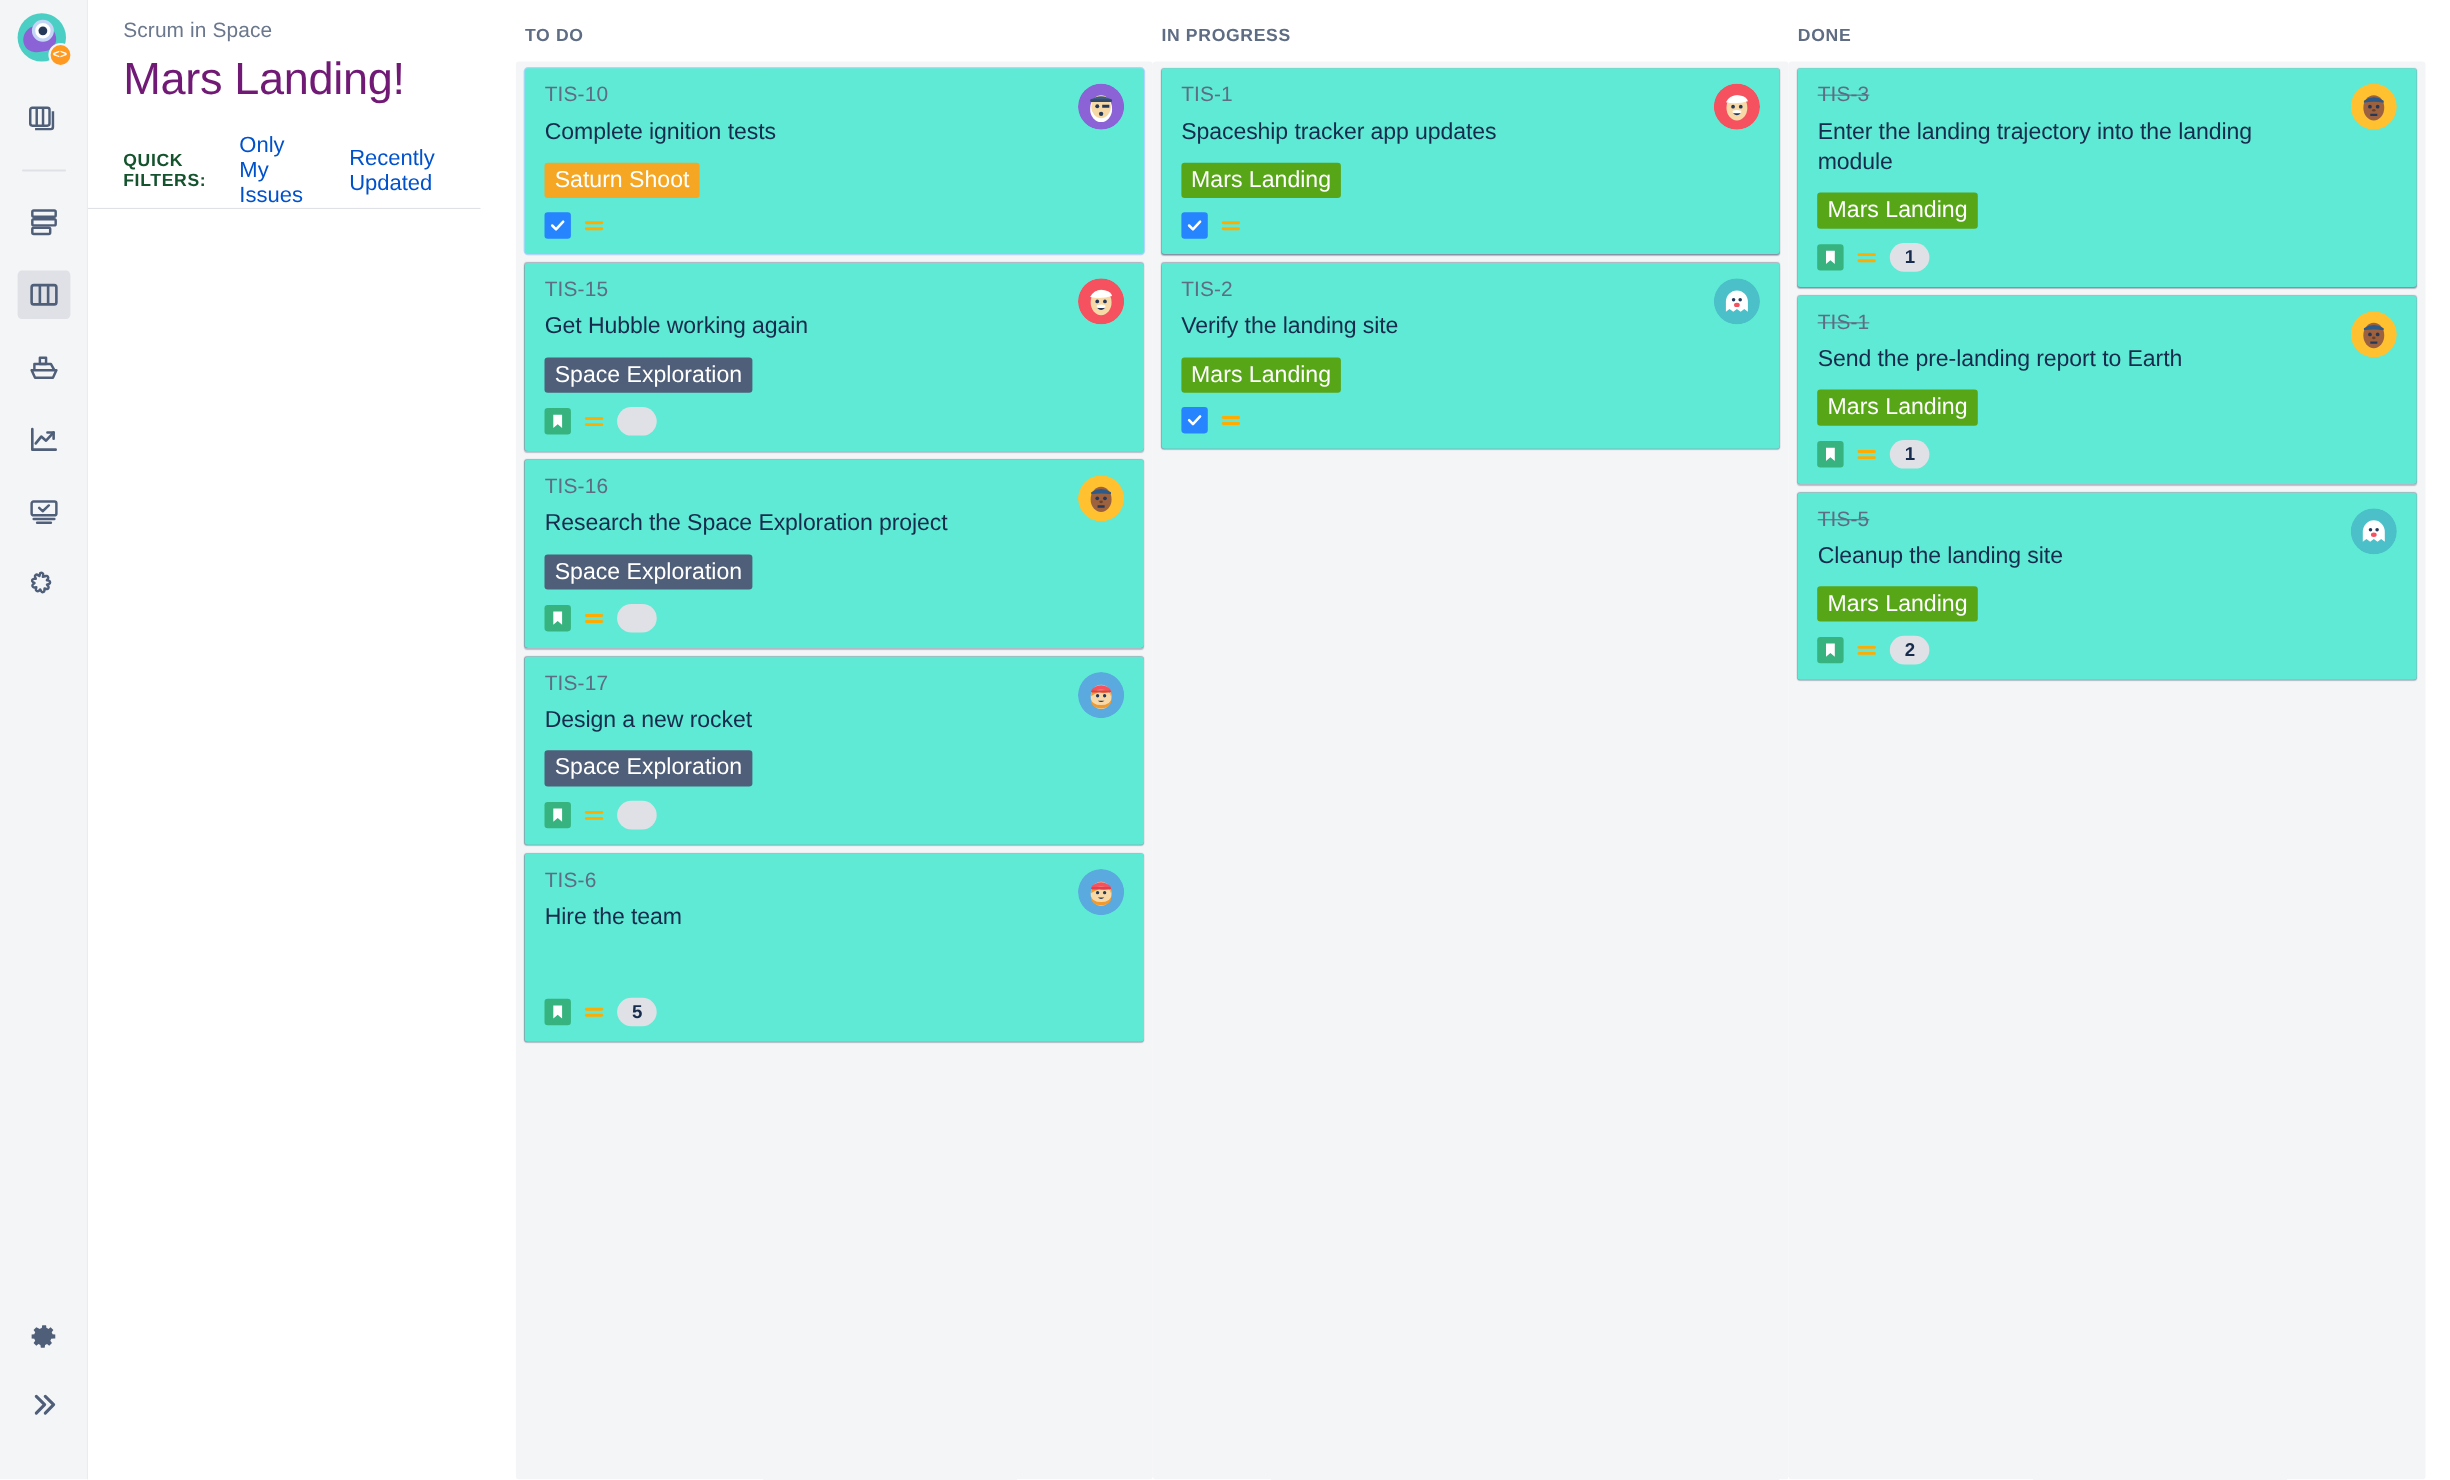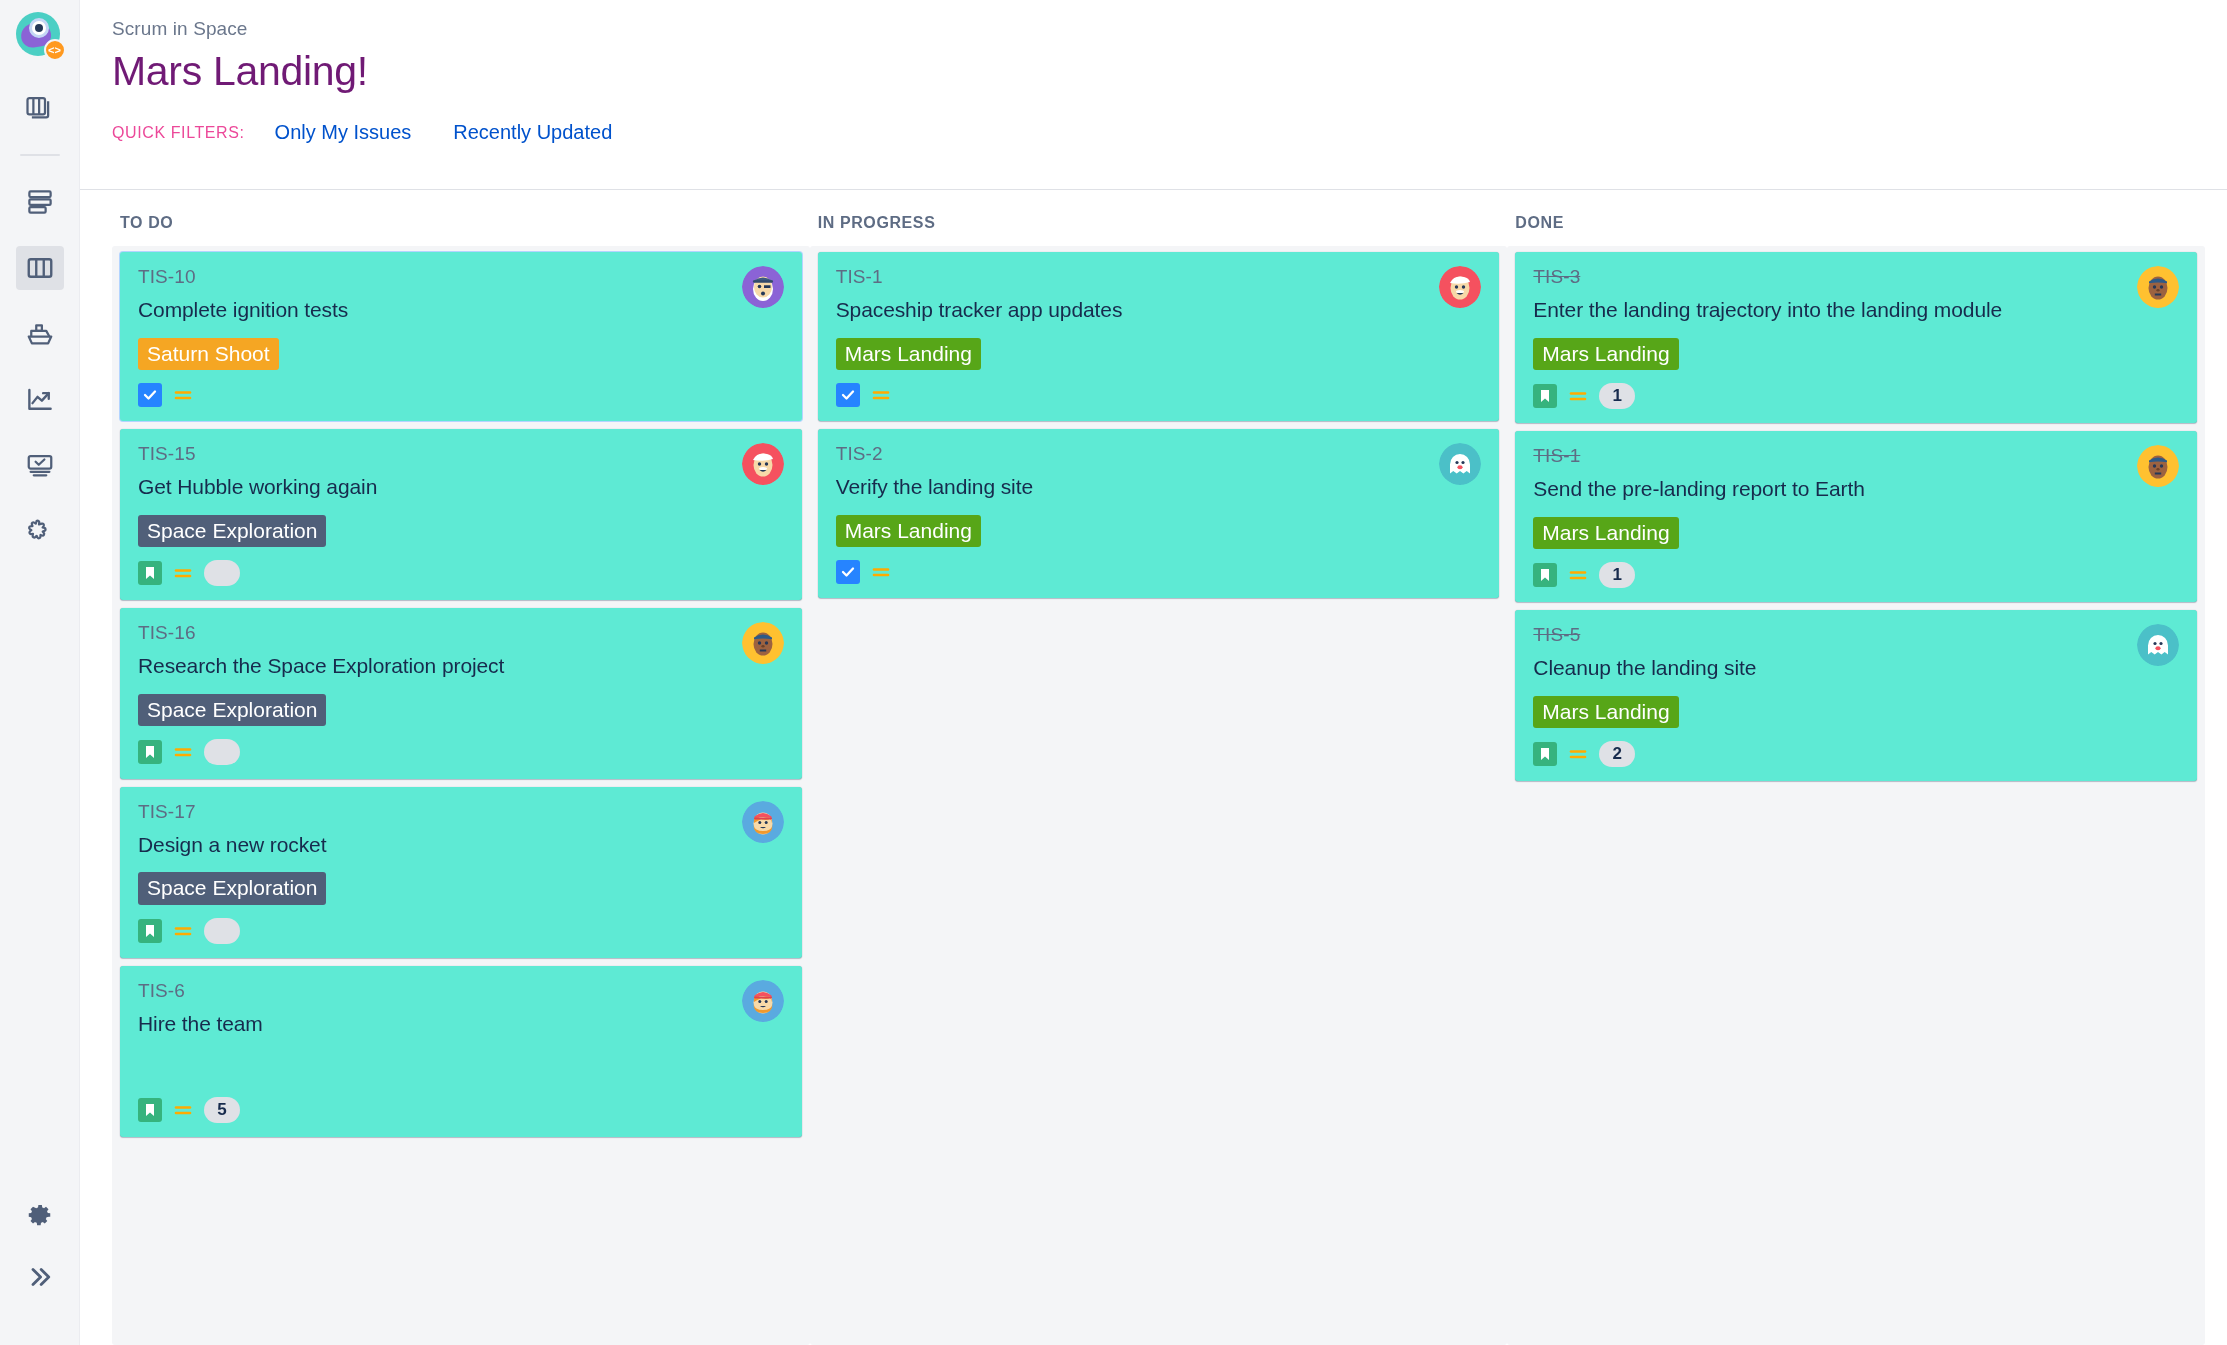--- a/index.html
+++ b/index.html
@@ -56,39 +56,39 @@
     color: #505f79; cursor: pointer;
   }
   .nav-icon.active { background: #dfe1e6; }
   .nav-icon svg { display: block; }
   .nav-divider { width: 40px; height: 2px; background: #dfe1e6; margin: 2px 0 24px 0; border-radius: 1px; }
   .sidebar-bottom { position: absolute; bottom: 28px; left: 0; width: 80px;
     display: flex; flex-direction: column; align-items: center; }
   .sidebar-bottom .nav-icon { margin-bottom: 18px; }
 
   
-  .main { flex: 1; display: flex; flex-direction: column; min-width: 0; }
+  .main { flex: 1; display: flex; flex-direction: row; min-width: 0; }
   .header {
     padding: 18px 0 0 32px;
     border-bottom: 1px solid #dfe1e6;
     background: #fff;
     height: 190px;
     flex: 0 0 190px;
   }
   .breadcrumb {
     font-size: 19px; color: #6b778c; letter-spacing: 0.1px;
     margin-bottom: 8px;
   }
   .page-title {
     font-size: 41px; font-weight: 500; color: #701a75;
     letter-spacing: -0.3px; margin-bottom: 26px;
   }
   .filters-row { display: flex; align-items: center; gap: 0; }
   .filters-label {
-    font-size: 16px; color: #ec4899; font-weight: 400;
+    font-size: 16px; color: #14532d; font-weight: 700;
     letter-spacing: 0.6px; margin-right: 30px;
   }
   .filter-link {
     font-size: 20px; color: #0052cc; margin-right: 42px;
     cursor: pointer; text-decoration: none;
   }
 
   
   .board {
     flex: 1; display: flex; 

